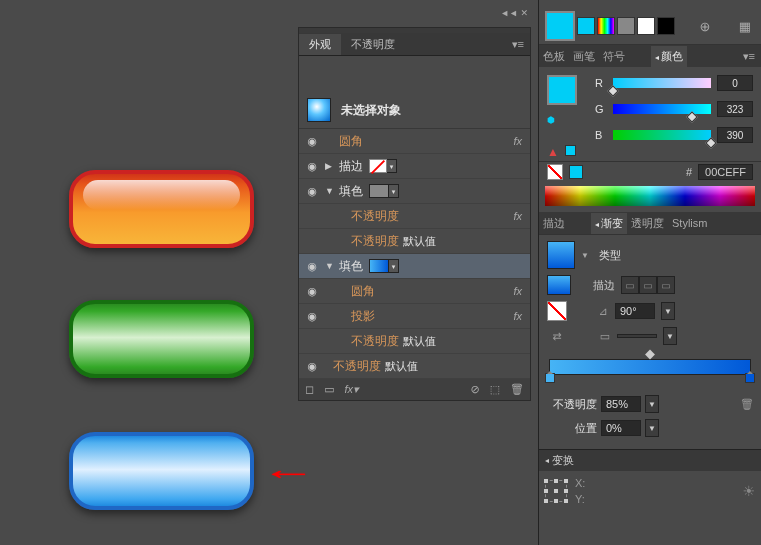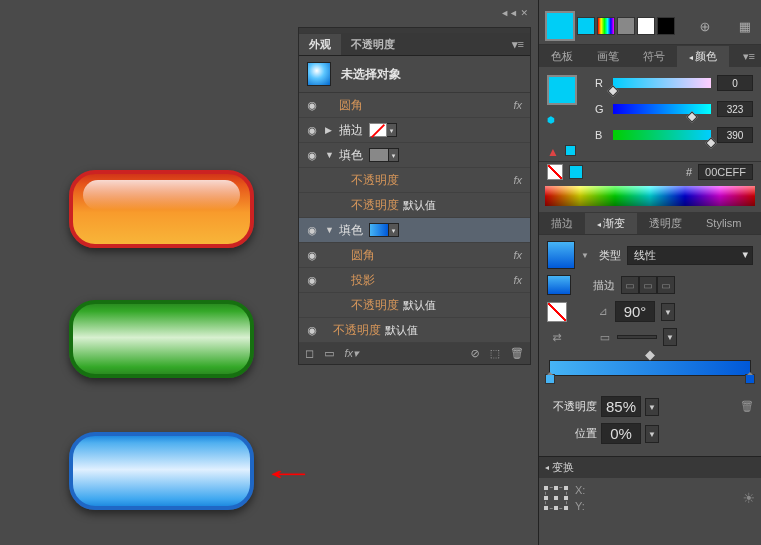--- a/index.html
+++ b/index.html
@@ -12,26 +12,26 @@
   .btn-orange::after { content:''; position:absolute; top:6px; left:10px; right:10px; height:30px; border-radius:18px; background:linear-gradient(rgba(255,255,255,0.8),rgba(255,255,255,0)); }
   .btn-green { top: 300px; left: 69px; background: linear-gradient(#2a8c20 0%, #34a828 10%, #d8f0d0 48%, #34a828 90%, #2a8c20 100%); border: 4px solid #167010; }
   .btn-blue  { top: 432px; left: 69px; background: linear-gradient(#1f8ae0 0%, #50b0f0 10%, #e0f0ff 48%, #40a8f0 90%, #1f8ae0 100%); border: 4px solid #1f67c5; }
   
   .arrow-red { position: absolute; color: #ff0000; font-size: 28px; transform: scaleX(2); pointer-events: none; text-shadow: 0 0 1px #f00; }
   
   
   .panel-appearance { position: absolute; top: 27px; left: 298px; width: 233px; background: #494949; border: 1px solid #2a2a2a; }
   .panel-topbar { height: 5px; background: #3a3a3a; position: relative; }
   .panel-topbar .corner { position:absolute; right:2px; top:-20px; font-size:9px; color:#aaa; }
-  .panel-tabs { display:flex; background:#383838; border-bottom:1px solid #222; height:23px; align-items:center;font-weight:bold; }
+  .panel-tabs { display:flex; background:#383838; border-bottom:1px solid #222; height:23px; align-items:center; }
   .ptab { padding: 3px 10px; color:#bbb; cursor:pointer; }
   .ptab.active { background:#494949; color:#e2e2e2; }
   .panel-menu { margin-left:auto; padding:0 6px; color:#aaa; }
   
-  .ap-header { display:flex; align-items:center; padding:6px 8px; border-bottom:1px solid #383838; }
+  .ap-header { display:flex; align-items:center; padding:6px 8px; border-bottom:1px solid #383838;margin-top:36px; }
   .ap-icon { width:24px; height:24px; background: radial-gradient(circle at 40% 35%, #fff 0%, #5cc6ff 40%, #0066cc 100%); border:1px solid #222; margin-right:10px; }
   .ap-header-label { color:#e6e6e6; font-weight:bold; font-size:12px; }
   
   .ap-row { display:flex; align-items:center; height:25px; border-bottom:1px solid #404040; padding:0 6px; position:relative; }
   .ap-row.selected { background:#5a6470; }
   .ap-row.sub { padding-left: 52px; }
   .ap-row.sub2 { padding-left: 34px; }
   .eye { width:14px; height:14px; margin-right:6px; display:flex; align-items:center; justify-content:center; color:#ccc; font-size:11px; }
   .tri { width:12px; color:#ccc; font-size:9px; margin-right:2px; }
   .ap-label { color:#d8975a; font-size:12px; }
@@ -48,22 +48,22 @@
   .ap-footer .spacer { flex:1; }
   
   
   .right-panels { position:absolute; top:0; left:538px; width:223px; height:545px; background:#494949; border-left:1px solid #222; }
   .rp-toolbar { height:45px; border-bottom:1px solid #333; padding:12px 6px 4px; display:flex; align-items:center; gap:2px; }
   .tb-swatch { width:18px; height:18px; border:1px solid #333; }
   .tb-swatch.lg { width:30px; height:30px; border:2px solid #888; }
   .tb-icon { margin-left:auto; color:#aaa; font-size:13px; padding:0 4px; }
   
   .rp-tabbar { display:flex; background:#383838; height:22px; align-items:center; font-size:11px; }
-  .rtab { padding:3px 12px; color:#aaa; cursor:pointer; }
-  .rtab.active { background:#494949; color:#e0e0e0; }
+  .rtab { padding:3px 4px; color:#aaa; cursor:pointer; }
+  .rtab.active { background:#494949; color:#e0e0e0;margin-left:22px; }
   .rtab .tri2 { font-size:8px; margin-right:2px; }
   
   .color-panel { padding:8px 8px 4px; border-bottom:1px solid #333; }
   .color-main { display:flex; gap:10px; }
   .color-swatches { width:38px; position:relative; height:82px; }
   .cs-big { width:30px; height:30px; background:#00cef6; border:2px solid #888; position:absolute; top:0; }
   .cs-sm-row { position:absolute; top:40px; display:flex; gap:2px; align-items:center;}
   .cs-tiny { width:11px; height:11px; }
   .cs-bottom { position:absolute; top:70px; display:flex; gap:6px; }
   .sliders { flex:1; }
@@ -80,21 +80,21 @@
   
   .spectrum { height:20px; margin:2px 6px 6px; background: linear-gradient(90deg, #f00, #ff0, #0f0, #0ff, #00f, #f0f, #f00); position:relative; }
   .spectrum::before { content:''; position:absolute; inset:0; background:linear-gradient(transparent, rgba(0,0,0,0.5)); }
   .spectrum::after { content:''; position:absolute; inset:0; background:linear-gradient(rgba(255,255,255,0.5), transparent 50%); }
   
   .grad-panel { padding:6px 8px; border-top:1px solid #333; }
   .grad-row { display:flex; align-items:center; gap:6px; margin-bottom:6px; }
   .grad-preview { width:28px; height:28px; border:1px solid #222; }
   .grad-type-label { color:#e0e0e0; margin-left:4px; }
   .grad-select { background:#292929; border:1px solid #222; color:#ddd; padding:1px 18px 1px 6px; font-size:11px; position:relative; flex:1; }
-  .mini-field { background:#292929; border:1px solid #222; color:#ddd; padding:1px 4px; font-size:15px; width:40px; text-align:center; }
+  .mini-field { background:#292929; border:1px solid #222; color:#ddd; padding:1px 4px; font-size:11px; width:40px; text-align:left; }
   .mini-dd { background:#3d3d3d; border:1px solid #222; width:14px; height:18px; text-align:center; font-size:8px; line-height:18px; color:#ccc;}
   .icon-sm { width:12px; height:12px; color:#999; font-size:11px; display:inline-flex; align-items:center; justify-content:center;}
   .gr-btn-group { display:flex; gap:0; }
   .gr-btn-group .gb { width:18px; height:18px; background:#3a3a3a; border:1px solid #222; display:flex; align-items:center; justify-content:center; color:#888; font-size:10px;}
   
   .grad-slider-area { margin:14px 2px 4px; position:relative; }
   .grad-mid { position:absolute; top:-8px; left:50%; transform:translateX(-50%) rotate(45deg); width:7px; height:7px; background:#ccc; }
   .grad-bar { height:16px; background:linear-gradient(90deg, #46b4f5, #0058d8); border:1px solid #222; }
   .grad-stop { position:absolute; bottom:-12px; width:10px; height:14px; }
   .gs-shape { width:10px; height:10px; background:#888; border:1px solid #333; }
@@ -275,21 +275,20 @@
     <div class="rtab active"><span class="tri2">◂</span><span>渐变</span></div>
     <div class="rtab">透明度</div>
     <div class="rtab">Stylism</div>
   </div>
 
   <div class="grad-panel">
     <div class="grad-row">
       <div class="grad-preview" style="background:linear-gradient(#46b4f5,#0058d8)"></div>
       <span style="font-size:8px;color:#aaa">▼</span>
       <span class="grad-type-label">类型</span>
-      <div class="grad-select"><span>线性</span><span style="position:absolute;right:4px">▾</span></div>
     </div>
     <div class="grad-row">
       <div style="width:24px;height:20px;background:linear-gradient(#46b4f5,#0058d8);border:1px solid #222;"></div>
       <span style="width:10px"></span>
       <span>描边</span>
       <div class="gr-btn-group">
         <div class="gb">▭</div>
         <div class="gb">▭</div>
         <div class="gb">▭</div>
       </div>

